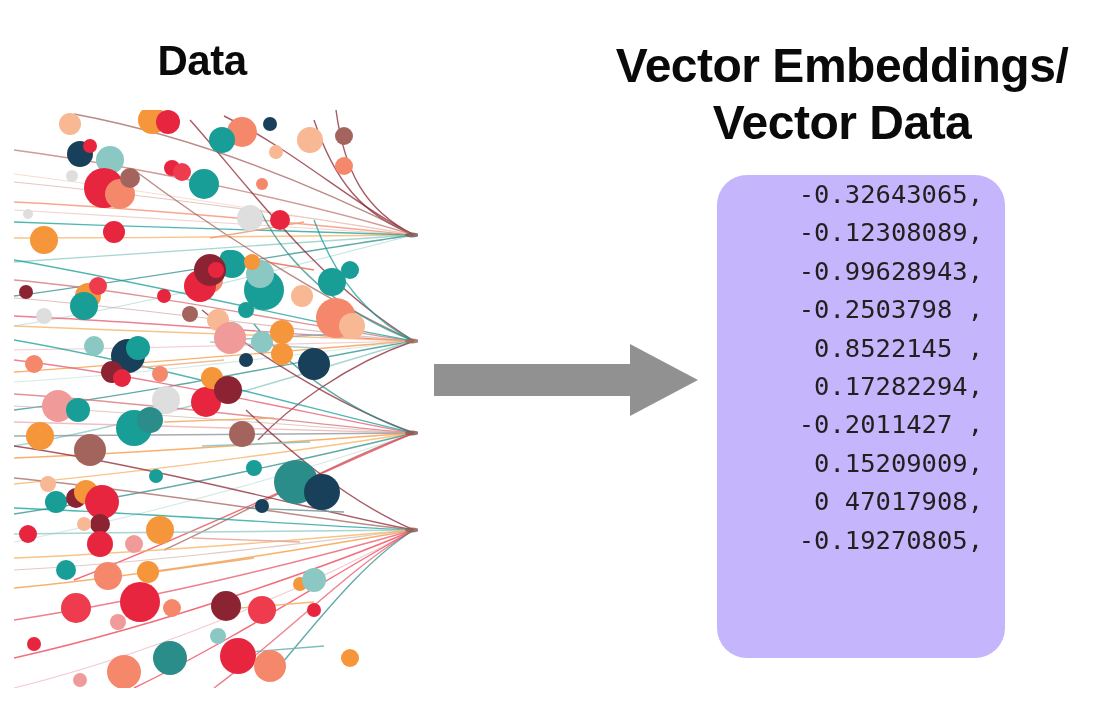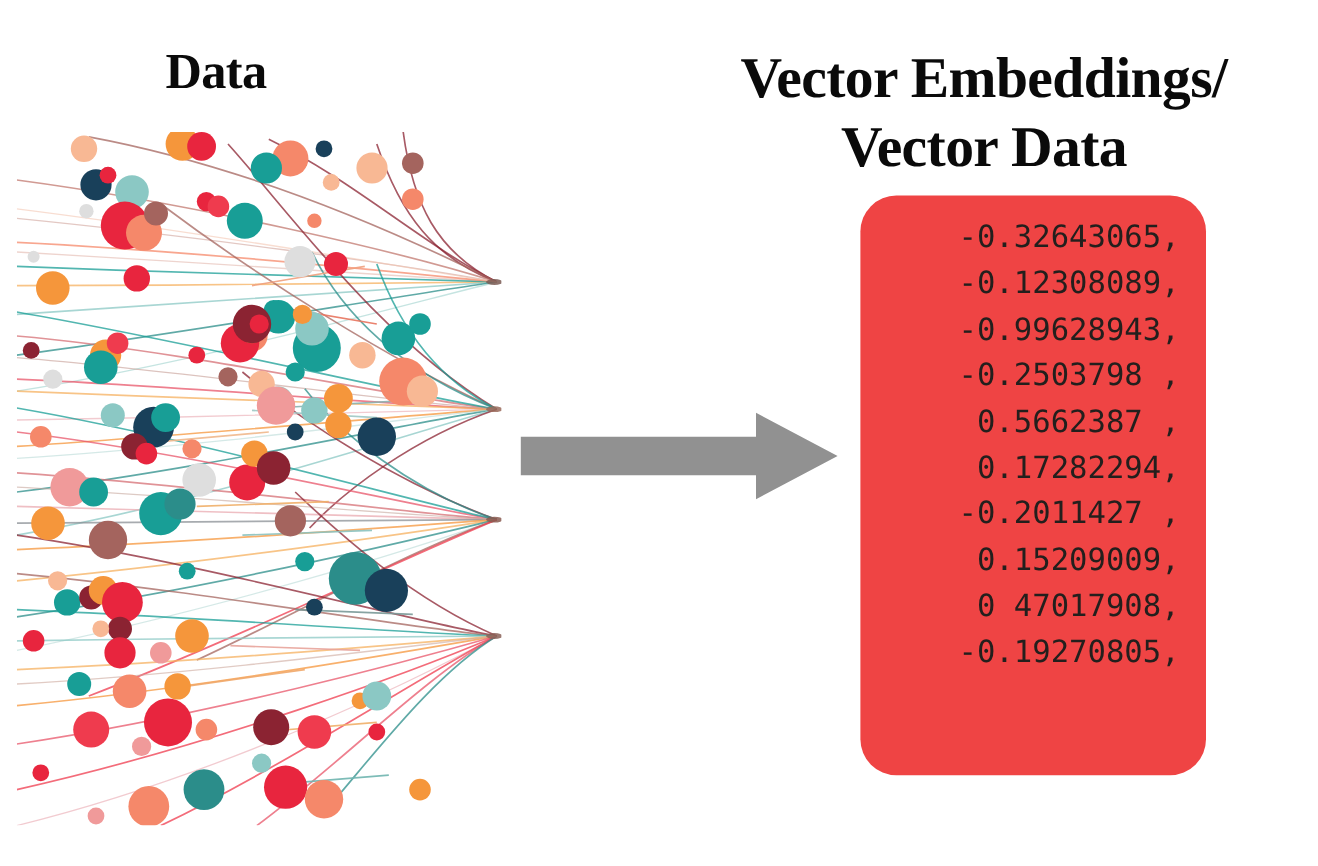--- a/index.html
+++ b/index.html
@@ -11,27 +11,28 @@
     width: 1098px;
     height: 722px;
     position: relative;
     overflow: hidden;
     font-family: "Liberation Sans", sans-serif;
   }
 
   
   .title {
     position: absolute;
-    font-family: Liberation Serif, serif;
+    font-family: Liberation Sans, sans-serif;
     font-weight: bold;
     color: #0a0a0a;
     text-align: center;
     letter-spacing: -0.5px;
     line-height: 1.18;
     white-space: pre-line;
+    margin-left: 22px;
   }
   #data-title {
     left: 0px;
     top: 36px;
     width: 360px;
     font-size: 42px;
   }
   #vector-title {
     left: 560px;
     top: 38px;
@@ -57,27 +58,27 @@
     left: 430px;
     top: 338px;
     width: 272px;
     height: 84px;
   }
 
   
   #vector-box {
     position: absolute;
     left: 717px;
-    top: 163px;
+    top: 175px;
     width: 288px;
     height: 483px;
-    background: #ef4444;
+    background: #c4b5fd;
     border-radius: 30px;
     box-sizing: border-box;
-    padding: 16px 22px 16px 22px;
+    padding: 0 22px 16px 22px;
     display: flex;
     flex-direction: column;
     justify-content: flex-start;
     align-items: flex-end;
   }
   .vec-line {
     font-family: "DejaVu Sans Mono", monospace;
     font-size: 25.5px;
     line-height: 38.4px;
     color: #231f1d;
@@ -334,19 +335,19 @@
 
 <svg id="arrow" viewBox="0 0 272 84" xmlns="http://www.w3.org/2000/svg">
   <polygon points="4,26 200,26 200,6 268,42 200,78 200,58 4,58" fill="#919191"></polygon>
 </svg>
 
 <div id="vector-box">
   <div class="vec-line">-0.32643065,</div>
   <div class="vec-line">-0.12308089,</div>
   <div class="vec-line">-0.99628943,</div>
   <div class="vec-line">-0.2503798 ,</div>
-  <div class="vec-line"> 0.5662387 ,</div>
+  <div class="vec-line"> 0.8522145 ,</div>
   <div class="vec-line"> 0.17282294,</div>
   <div class="vec-line">-0.2011427 ,</div>
   <div class="vec-line"> 0.15209009,</div>
   <div class="vec-line"> 0 47017908,</div>
   <div class="vec-line">-0.19270805,</div>
 </div>
 
 </body></html>

